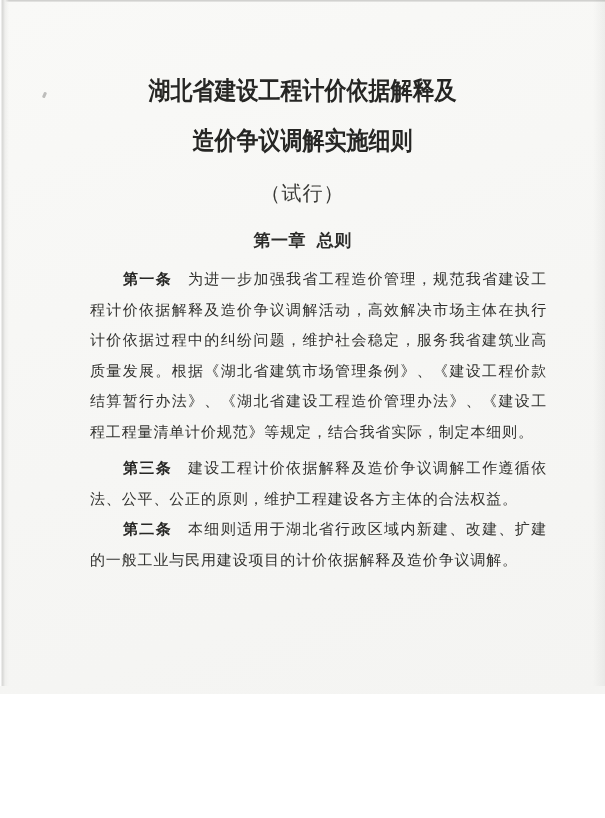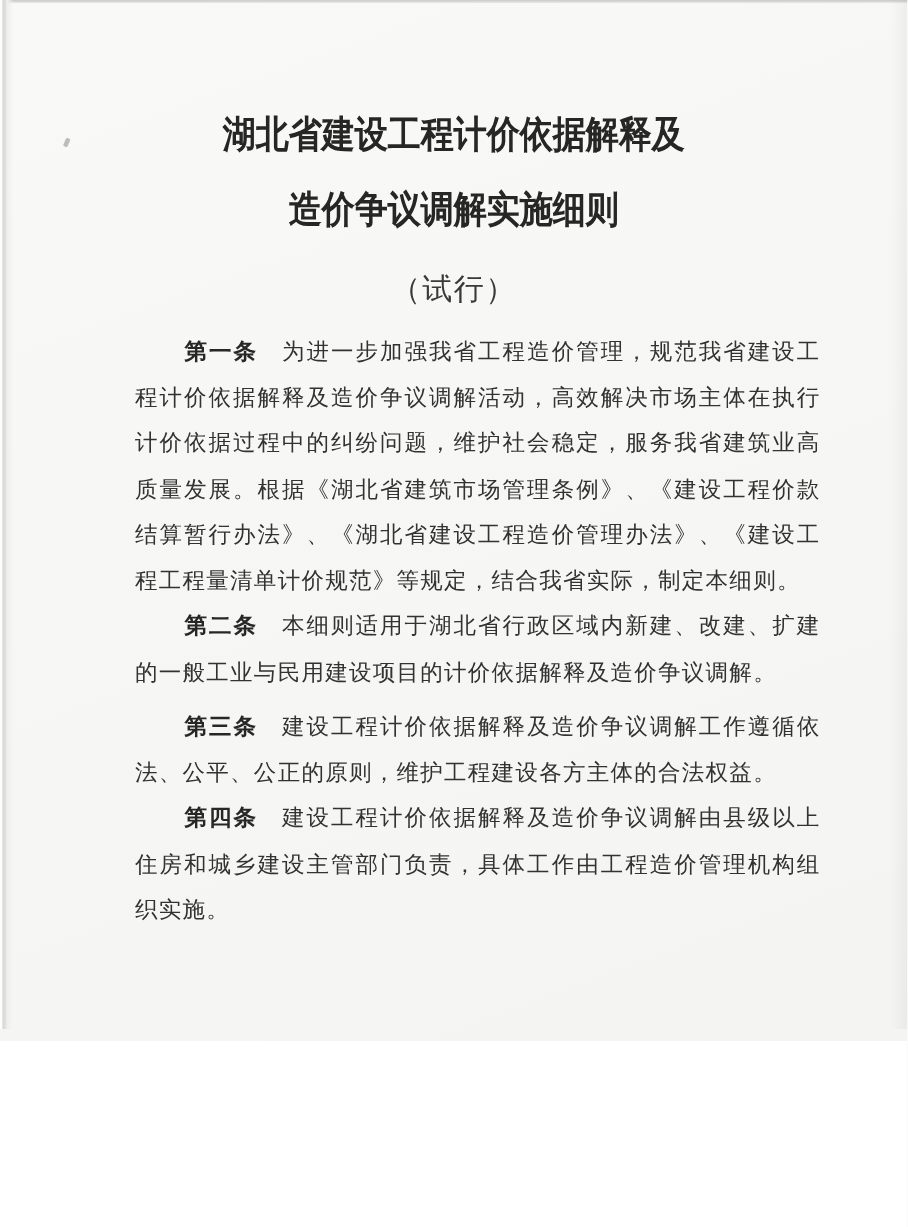--- a/index.html
+++ b/index.html
@@ -121,26 +121,26 @@
     <div class="edge-right"></div>
     <div class="scan-speck"></div>
 
     <h1 class="doc-title">
       <span style="display:block">湖北省建设工程计价依据解释及</span>
       <span style="display:block">造价争议调解实施细则</span>
     </h1>
 
     <div class="doc-subtitle">（试行）</div>
 
+    <h2 class="chapter-heading">第一章 总则</h2>
 
     <div class="doc-body">
       <p class="article article-1"><span class="article-label">第一条</span><span>为进一步加强我省工程造价管理，规范我省建设工程计价依据解释及造价争议调解活动，高效解决市场主体在执行计价依据过程中的纠纷问题，维护社会稳定，服务我省建筑业高质量发展。根据《湖北省建筑市场管理条例》、《建设工程价款结算暂行办法》、《湖北省建设工程造价管理办法》、《建设工程工程量清单计价规范》等规定，结合我省实际，制定本细则。</span></p>
+      <p class="article article-3"><span class="article-label">第三条</span><span>建设工程计价依据解释及造价争议调解工作遵循依法、公平、公正的原则，维护工程建设各方主体的合法权益。</span></p>
       <p class="article article-2"><span class="article-label">第二条</span><span>本细则适用于湖北省行政区域内新建、改建、扩建的一般工业与民用建设项目的计价依据解释及造价争议调解。</span></p>
-      <p class="article article-3"><span class="article-label">第三条</span><span>建设工程计价依据解释及造价争议调解工作遵循依法、公平、公正的原则，维护工程建设各方主体的合法权益。</span></p>
-      <p class="article article-4"><span class="article-label">第四条</span><span>建设工程计价依据解释及造价争议调解由县级以上住房和城乡建设主管部门负责，具体工作由工程造价管理机构组织实施。</span></p>
     </div>
 
     <div class="bottom-bar">
       <div class="bottom-marker bm-1"></div>
       <div class="bottom-marker bm-2"></div>
       <div class="bottom-marker bm-3"></div>
     </div>
 
   </div>
 </div>

